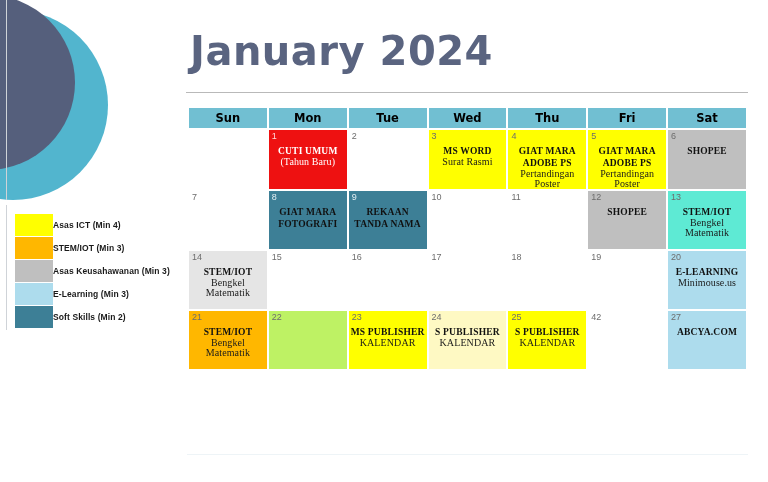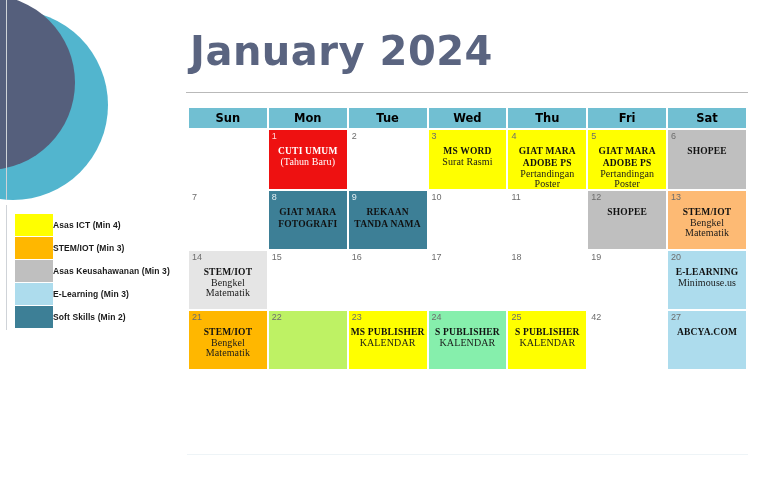--- a/index.html
+++ b/index.html
@@ -296,21 +296,21 @@
         </td>
         <td style="background: rgb(255, 255, 255);">
           <div class="daynum">11</div>
         </td>
         <td style="background: rgb(191, 191, 191);">
           <div class="daynum">12</div>
           <div class="ev">
             <div class="ev-title">SHOPEE</div>
           </div>
         </td>
-        <td style="background: #fdba74; margin-top: 16px;">
+        <td style="background: #5eead4; margin-top: 16px;">
           <div class="daynum">13</div>
           <div class="ev">
             <div class="ev-title">STEM/IOT</div>
             <div class="ev-sub">Bengkel Matematik</div>
           </div>
         </td>
       </tr>
       <tr>
         <td style="background: #e5e5e5;">
           <div class="daynum">14</div>
@@ -353,21 +353,21 @@
         <td style="background: #bef264;">
           <div class="daynum">22</div>
         </td>
         <td style="background: rgb(255, 255, 0);">
           <div class="daynum">23</div>
           <div class="ev">
             <div class="ev-title">MS PUBLISHER</div>
             <div class="ev-sub">KALENDAR</div>
           </div>
         </td>
-        <td style="background: #86efac;">
+        <td style="background: #fef9c3;">
           <div class="daynum">24</div>
           <div class="ev">
             <div class="ev-title">S PUBLISHER</div>
             <div class="ev-sub">KALENDAR</div>
           </div>
         </td>
         <td style="background: rgb(255, 255, 0);">
           <div class="daynum">25</div>
           <div class="ev">
             <div class="ev-title">S PUBLISHER</div>

